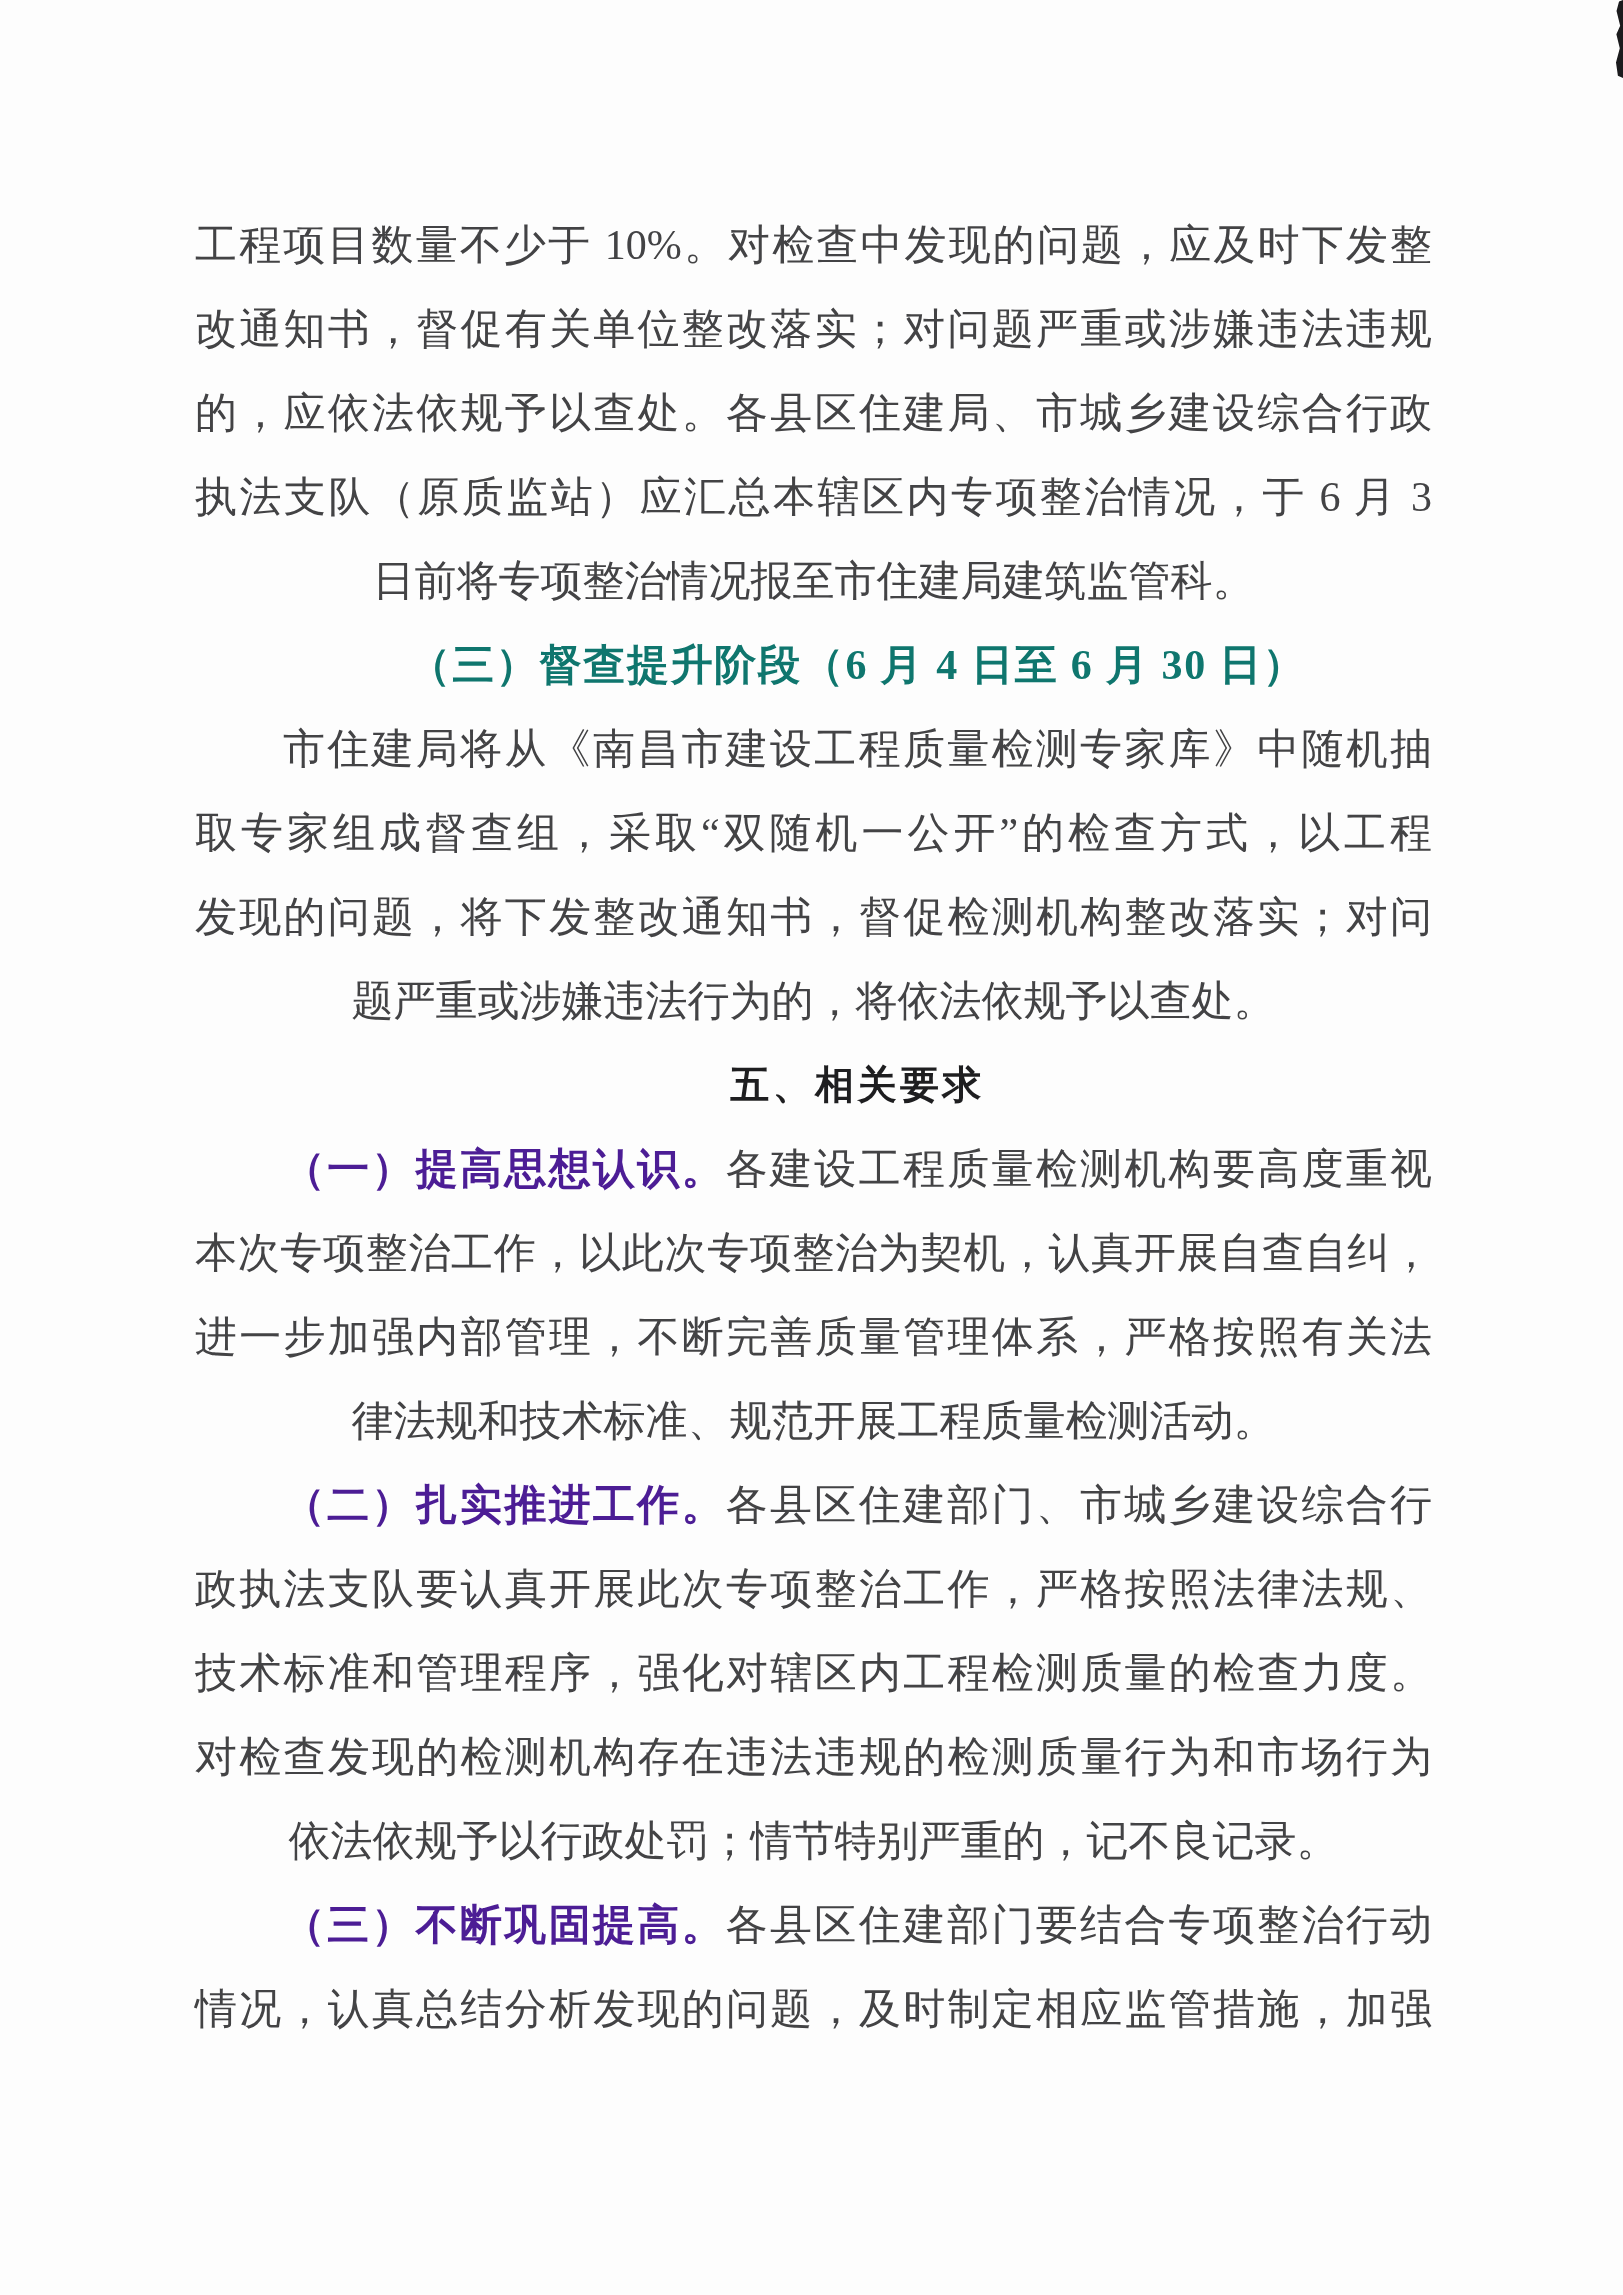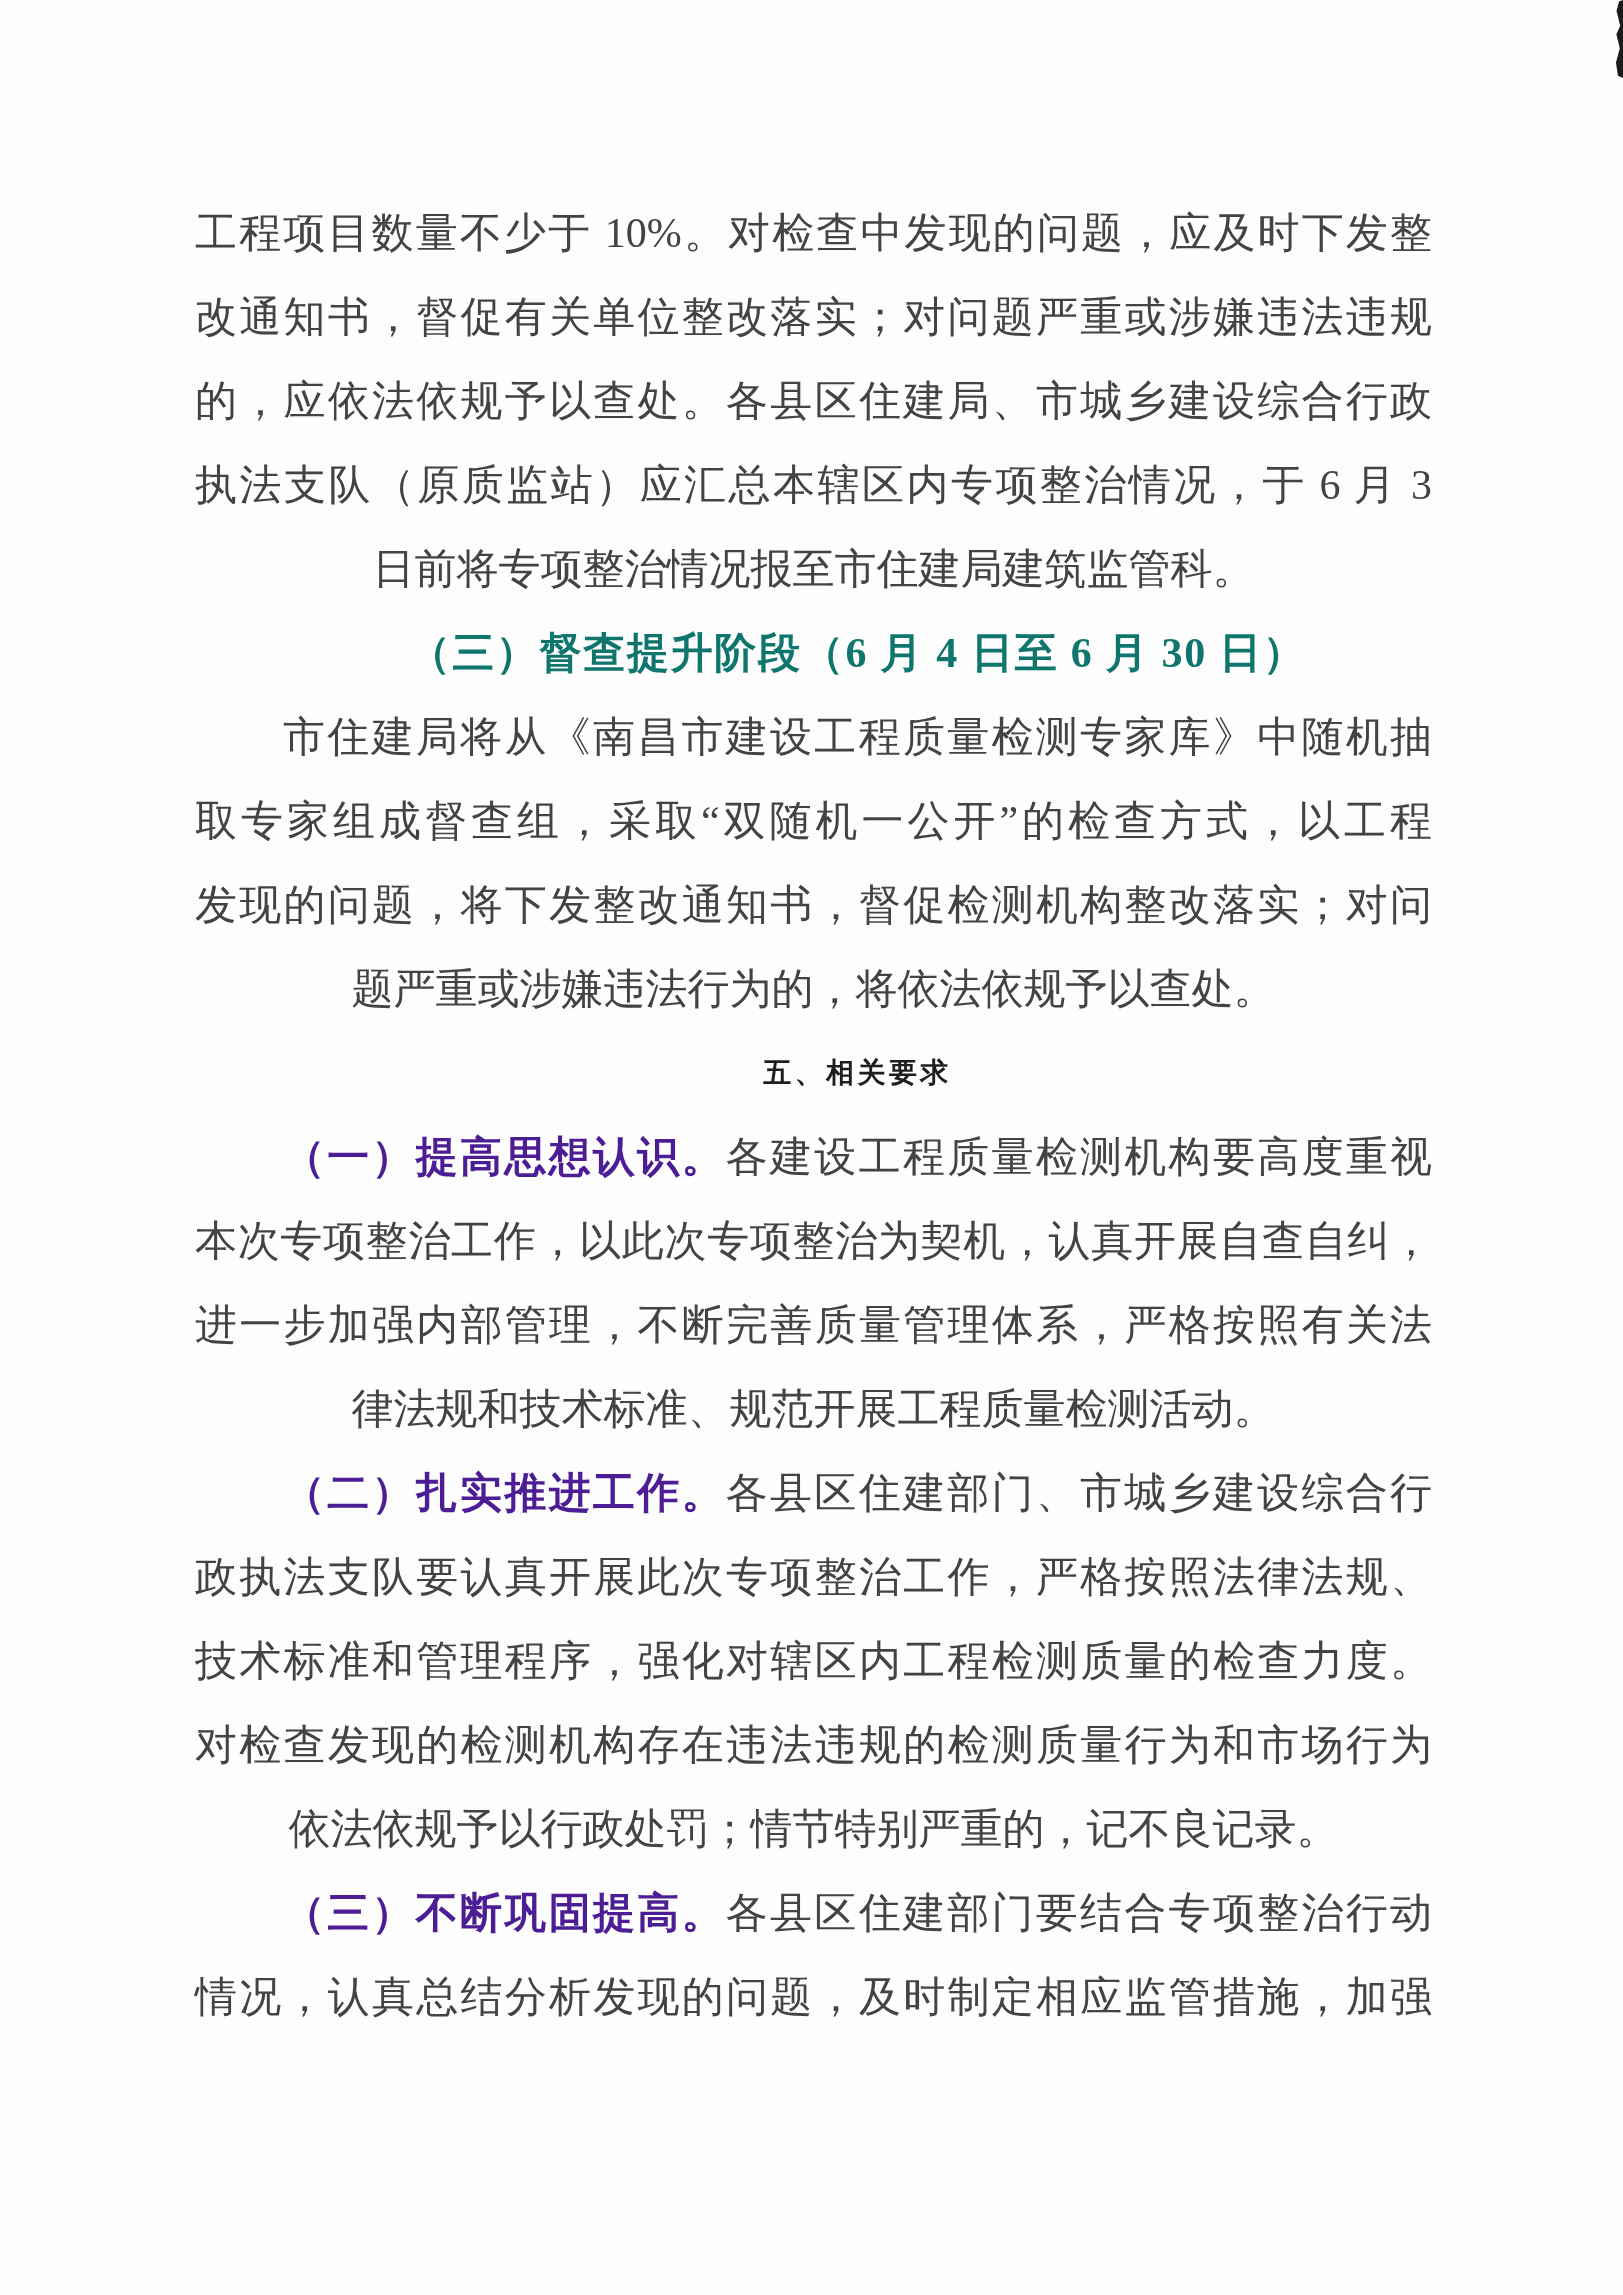--- a/index.html
+++ b/index.html
@@ -7,21 +7,21 @@
     position: relative;
     width: 1624px;
     height: 2295px;
     background: #fdfdfd;
     overflow: hidden;
     font-family: "Liberation Serif", serif;
   }
   .text-block {
     position: absolute;
     left: 195px;
-    top: 191px;
+    top: 203px;
     width: 1237px;
   }
   .line {
     height: 84px;
     line-height: 84px;
     font-size: 42px;
     color: #434345;
     white-space: nowrap;
     text-align: center;
   }
@@ -37,21 +37,21 @@
     color: #4c1d95;
   }
   .line.subheading {
     font-weight: bold;
     color: #0f766e;
     letter-spacing: 1.7px;
   }
   .line.section-heading {
     font-weight: bold;
     font-family: "Liberation Sans", sans-serif;
-    font-size: 28px;
+    font-size: 39px;
     color: #1e1e20;
     letter-spacing: 3.4px;
   }
   .scan-artifact {
     position: absolute;
     top: 0;
     right: 0.8px;
     width: 7.6px;
     height: 78px;
     background: #1b1b1d;

